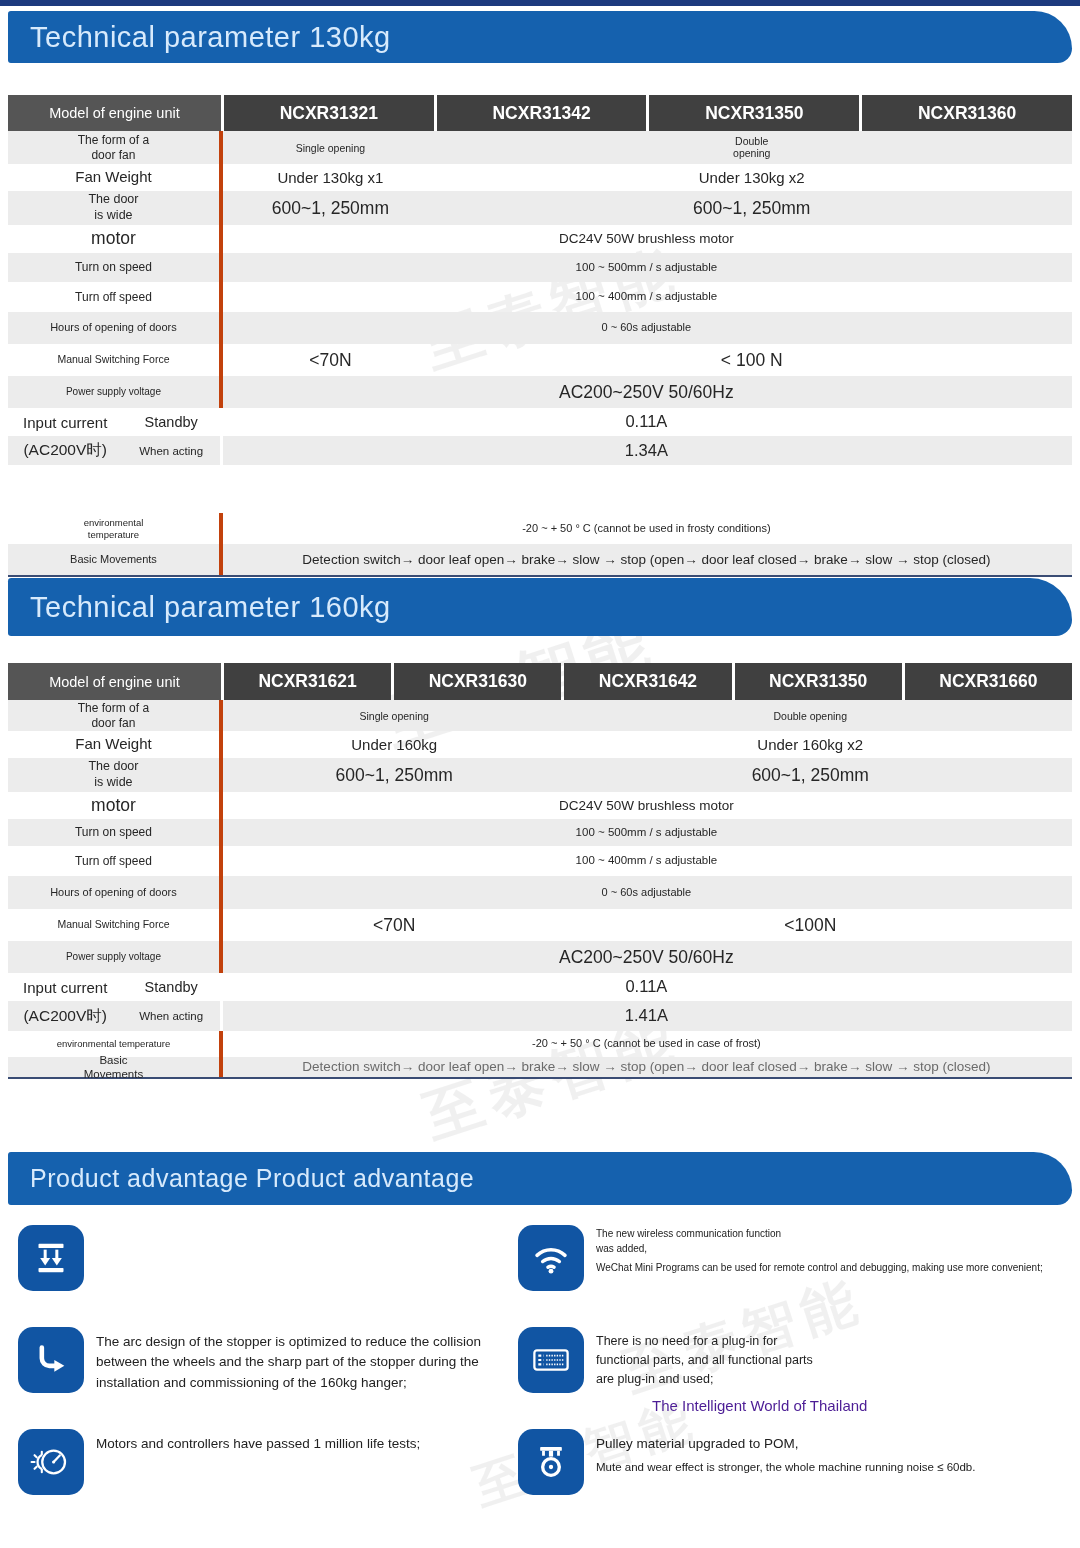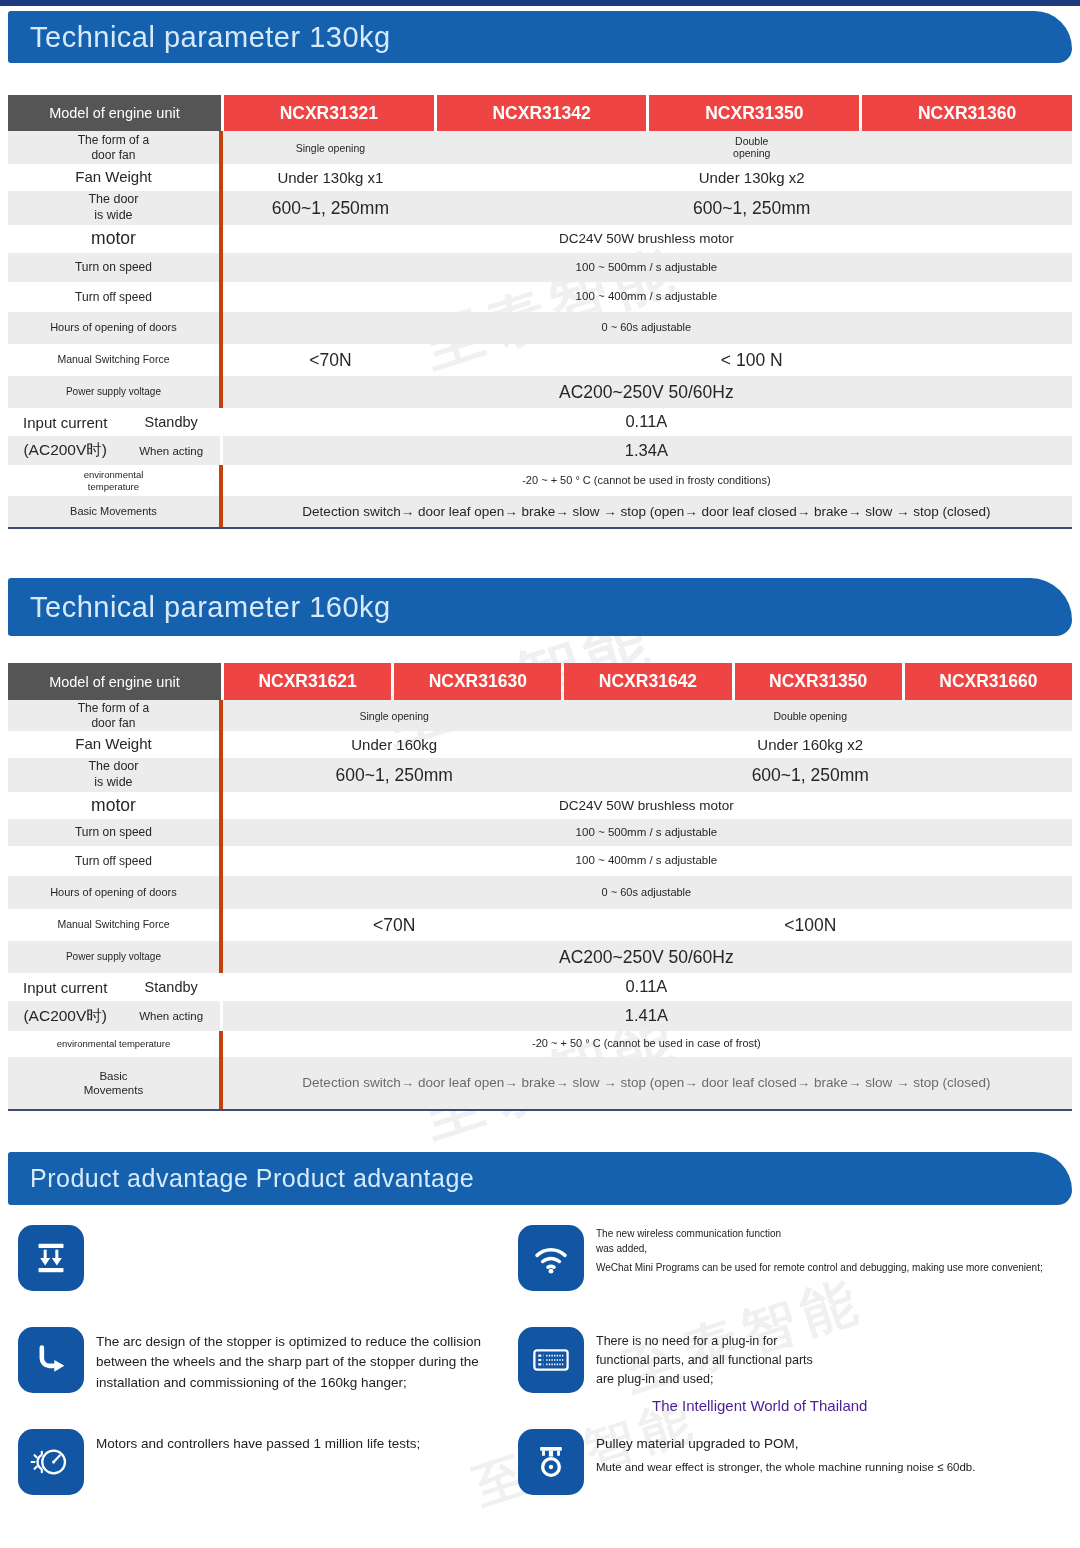--- a/index.html
+++ b/index.html
@@ -10,21 +10,21 @@
   .pre{white-space:pre-line;}
   
   .top-strip{position:absolute;top:0;left:0;right:0;height:6px;background:#1d3a7e;}
   
   .banner{position:absolute;left:8px;right:8px;background:#1561ae;
     border-radius:4px 52px 20px 4px;display:flex;align-items:center;padding-left:22px;box-sizing:border-box;}
   .banner-title{color:#d7eafc;font-size:29px;letter-spacing:.5px;}
   
   .tbl{position:absolute;left:8px;right:8px;border-bottom:2px solid #3a4c74;}
   .thead{display:flex;gap:3px;border-radius:15px;}
-  .th{flex:1;background:#ef4444;color:#fff;font-weight:bold;font-size:17.5px;
+  .th{flex:1;background:#404040;color:#fff;font-weight:bold;font-size:17.5px;
     display:flex;align-items:center;justify-content:center;}
   .thl{flex:0 0 calc(20.2% - 2px);background:#555555;font-weight:normal;font-size:14.5px;}
   .trow{position:relative;display:flex;}
   .gray{background:#ececec;}
   .rl{width:20.2%;box-sizing:border-box;border-right:4px solid #c2410c;
     display:flex;align-items:center;justify-content:center;text-align:center;line-height:1.25;}
   .rl-split{width:20.2%;box-sizing:border-box;border-right:3px solid #fff;display:flex;}
   .lc-main{width:54%;display:flex;align-items:center;justify-content:center;}
   .lc-sub{width:46%;display:flex;align-items:center;justify-content:center;}
   .val{position:absolute;top:50%;transform:translate(-50%,-50%);white-space:nowrap;text-align:center;line-height:1.2;}
@@ -124,21 +124,21 @@
     </div>
     <span class="val cen fs16">0.11A</span>
   </div>
   <div class="trow gray" style="height:29px;">
     <div class="rl-split">
       <div class="lc-main fs155">(AC200V时)</div>
       <div class="lc-sub fs115">When acting</div>
     </div>
     <span class="val cen fs16">1.34A</span>
   </div>
-  <div class="trow" style="height:31px;">
+  <div class="trow" style="height:31px;margin-top:48px;">
     <div class="rl fs9 pre">environmental
 temperature</div>
     <span class="val cen fs11">-20 ~ + 50 ° C (cannot be used in frosty conditions)</span>
   </div>
   <div class="trow gray" style="height:31px;">
     <div class="rl fs11">Basic Movements</div>
     <span class="val cen fs13">Detection switch→ door leaf open→ brake→ slow → stop (open→ door leaf closed→ brake→ slow → stop (closed)</span>
   </div>
 </div>
 
@@ -208,21 +208,21 @@
     <div class="rl-split">
       <div class="lc-main fs155">(AC200V时)</div>
       <div class="lc-sub fs115">When acting</div>
     </div>
     <span class="val cen fs16">1.41A</span>
   </div>
   <div class="trow" style="height:26px;">
     <div class="rl fs9">environmental temperature</div>
     <span class="val cen fs11">-20 ~ + 50 ° C (cannot be used in case of frost)</span>
   </div>
-  <div class="trow gray" style="height:52px;">
+  <div class="trow gray" style="height:20px;">
     <div class="rl fs115 pre">Basic
 Movements</div>
     <span class="val cen fs13 c-gray">Detection switch→ door leaf open→ brake→ slow → stop (open→ door leaf closed→ brake→ slow → stop (closed)</span>
   </div>
 </div>
 
 <div class="banner" style="top:1152px;height:53px;">
   <span class="banner-title" style="font-size:25px;">Product advantage Product advantage</span>
 </div>
 

